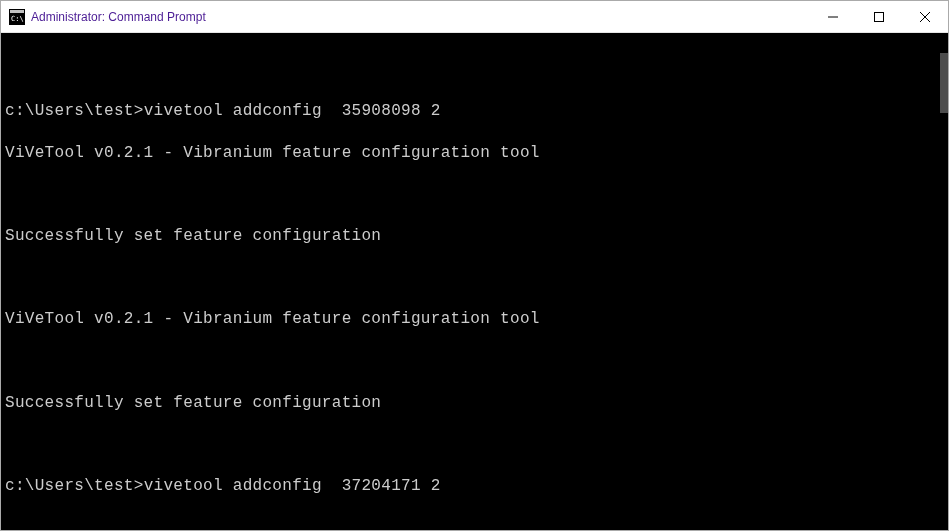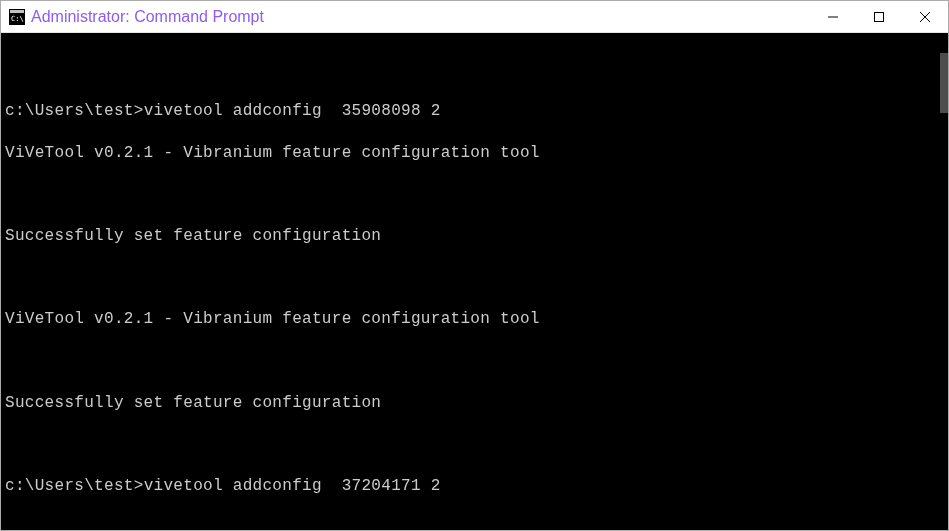--- a/index.html
+++ b/index.html
@@ -22,22 +22,22 @@
       width: 16px;
       height: 16px;
       margin-left: 8px;
       margin-right: 6px;
       display: flex;
       align-items: center;
       justify-content: center;
     }
     .titlebar-icon svg { width: 16px; height: 16px; }
     .titlebar-title {
-      font-size: 16px;
-      color: #8b5cf6;
+      font-size: 12px;
+      color: #4c1d95;
       flex: 1;
     }
     .window-controls {
       display: flex;
       height: 100%;
     }
     .win-btn {
       width: 46px;
       height: 100%;
       display: flex;

